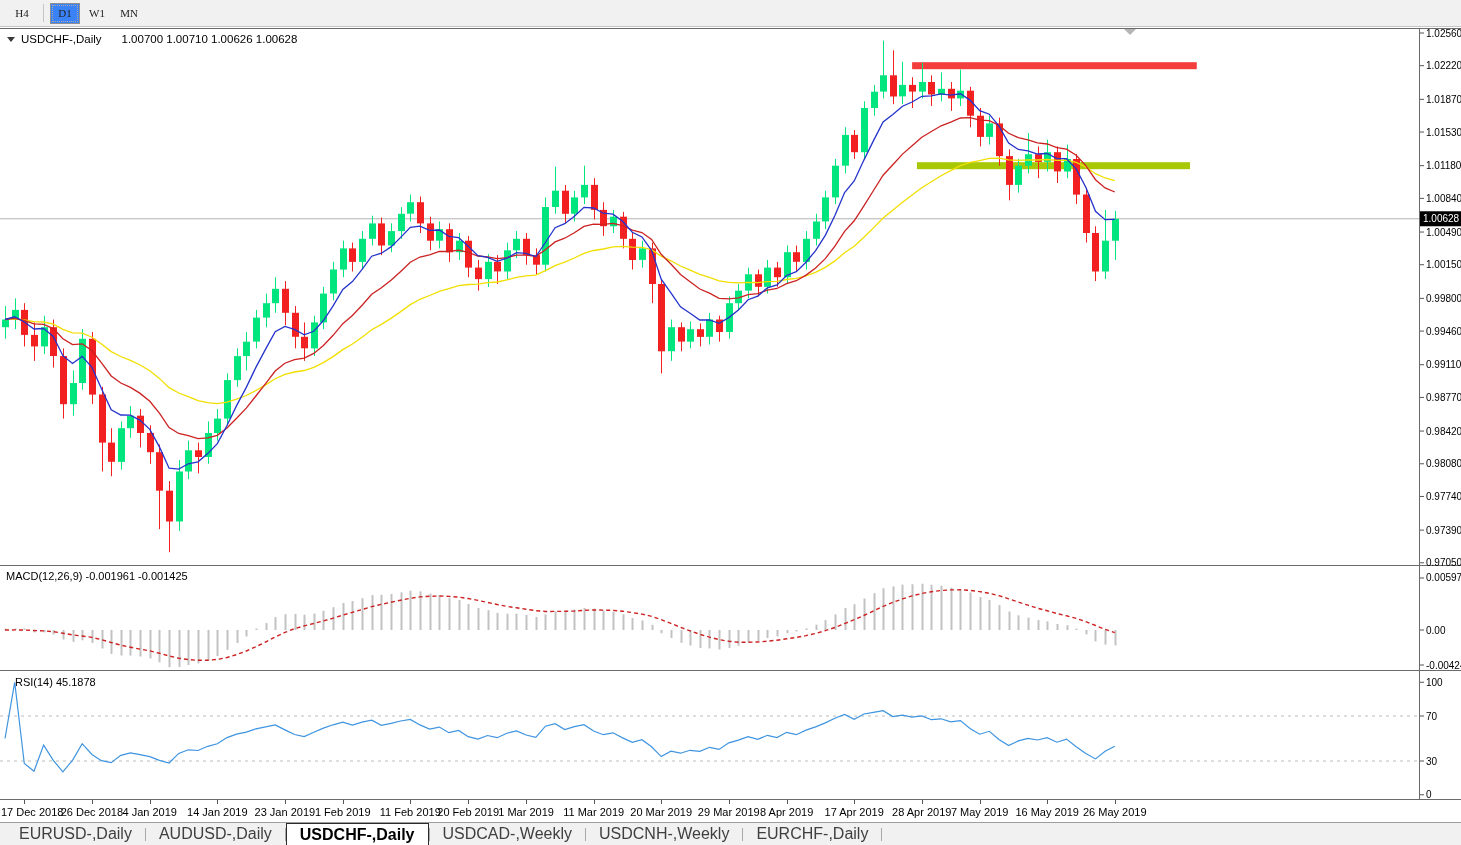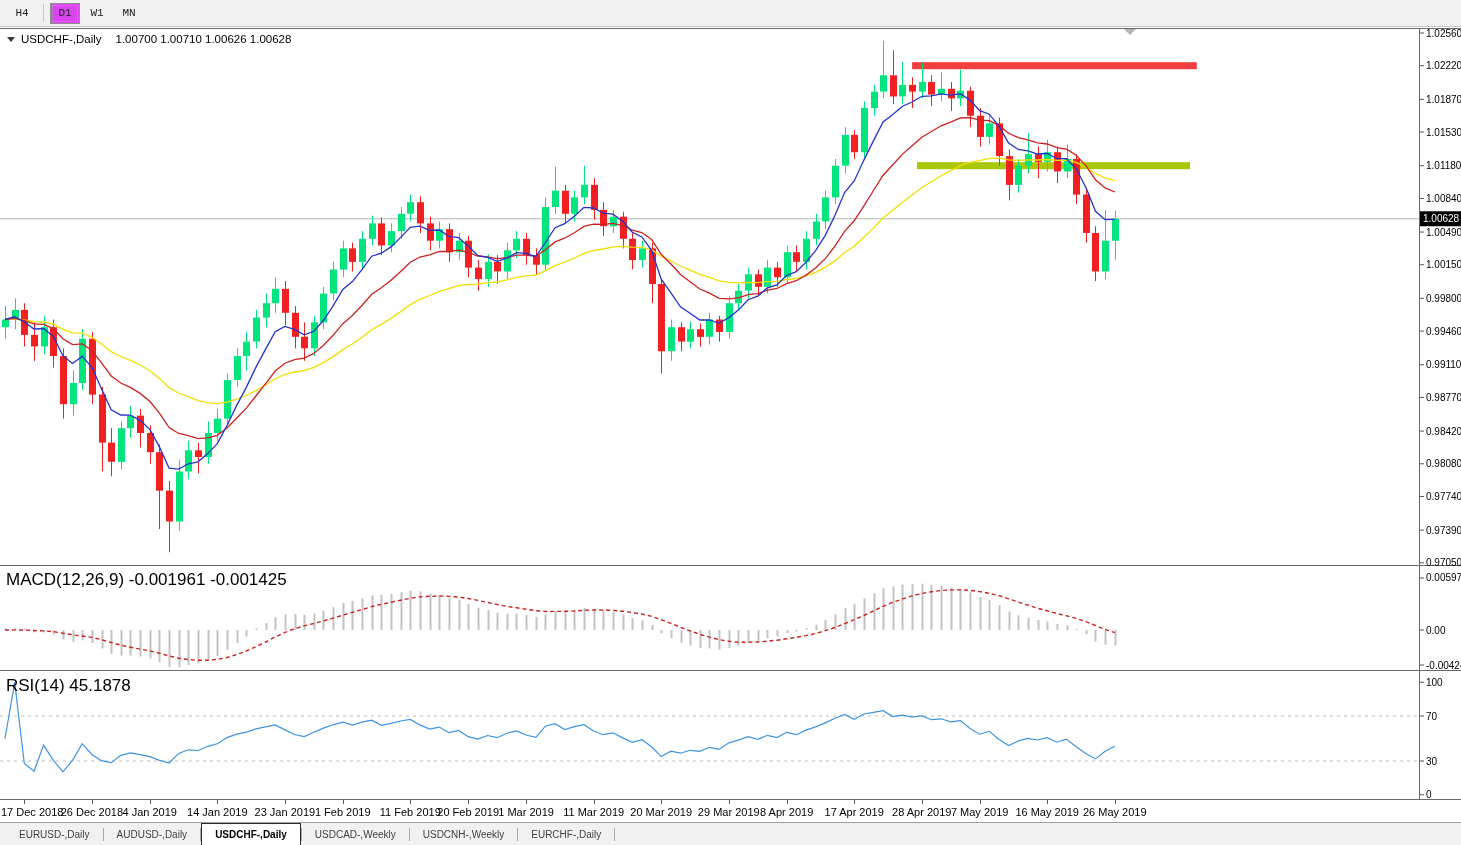--- a/index.html
+++ b/index.html
@@ -2,39 +2,39 @@
 <html><head>
 <meta charset="utf-8">
 <style>
   html,body{margin:0;padding:0;background:#fff;}
   #app{position:relative;width:1461px;height:845px;background:#fff;overflow:hidden;
        font-family:"Liberation Sans",sans-serif;-webkit-font-smoothing:antialiased;}
   
   .toolbar{position:absolute;left:0;top:0;width:1461px;height:27px;background:#f1f1f1;
            border-bottom:1px solid #c6c6c6;display:flex;align-items:center;
            padding-left:6px;box-sizing:border-box;}
-  .tf-btn{height:21px;min-width:30px;padding:0 5px;margin:0 1px;font-family:Liberation Mono, monospace;
+  .tf-btn{height:21px;min-width:30px;padding:0 5px;margin:0 1px;font-family:Liberation Serif, serif;
           font-size:11px;color:#222;background:transparent;border:1px solid transparent;cursor:default;}
-  .tf-btn.active{background:#d946ef;border:1px solid #8f8f8f;outline:1px dotted #aaa;outline-offset:-3px;}
+  .tf-btn.active{background:#3b82f6;border:1px solid #8f8f8f;outline:1px dotted #aaa;outline-offset:-3px;}
   .tb-sep{width:1px;height:18px;background:#c6c6c6;margin:0 5px;}
   
   #chart-svg{position:absolute;left:0;top:28px;}
   
-  .overlay-label{position:absolute;font-size:17px;color:#000;white-space:pre;z-index:5;}
+  .overlay-label{position:absolute;font-size:11px;color:#000;white-space:pre;z-index:5;}
   #title{left:7px;top:33px;display:flex;align-items:center;gap:6px;font-size:11.5px;}
-  #title .ohlc{margin-left:8px;}
+  #title .ohlc{margin-left:14px;}
   .tri{width:0;height:0;border-left:4px solid transparent;border-right:4px solid transparent;
        border-top:5px solid #3a3a3a;}
   #macdLabel{left:6px;top:570px;}
-  #rsiLabel{left:6px;top:676px;}
+  #rsiLabel{left:15px;top:676px;}
   
   .tabbar{position:absolute;left:0;top:822px;width:1461px;height:23px;background:#f1f1f1;
           border-top:1px solid #9e9e9e;display:flex;align-items:stretch;
           padding-left:6px;box-sizing:border-box;}
-  .tab{display:flex;align-items:center;padding:0 13px;font-size:10px;color:#3f3f3f;cursor:default;}
+  .tab{display:flex;align-items:center;padding:0 13px;font-size:16px;color:#3f3f3f;cursor:default;}
   .tab.active{background:#fff;border:1px solid #2b2b2b;border-bottom:none;font-weight:bold;color:#000;}
   .tab-sep{width:1px;height:13px;background:#a9a9a9;align-self:center;}
 </style>
 </head>
 <body>
 
 <div id="app">
 
   <div class="toolbar">
       <button class="tf-btn">H4</button>

